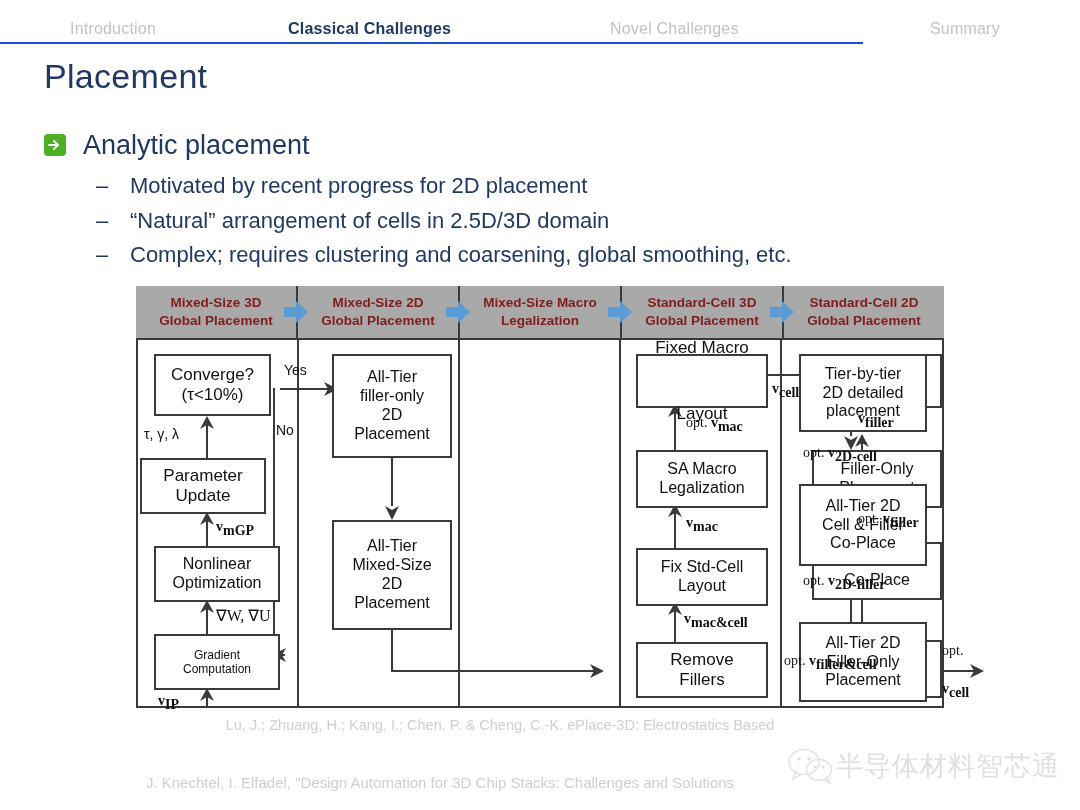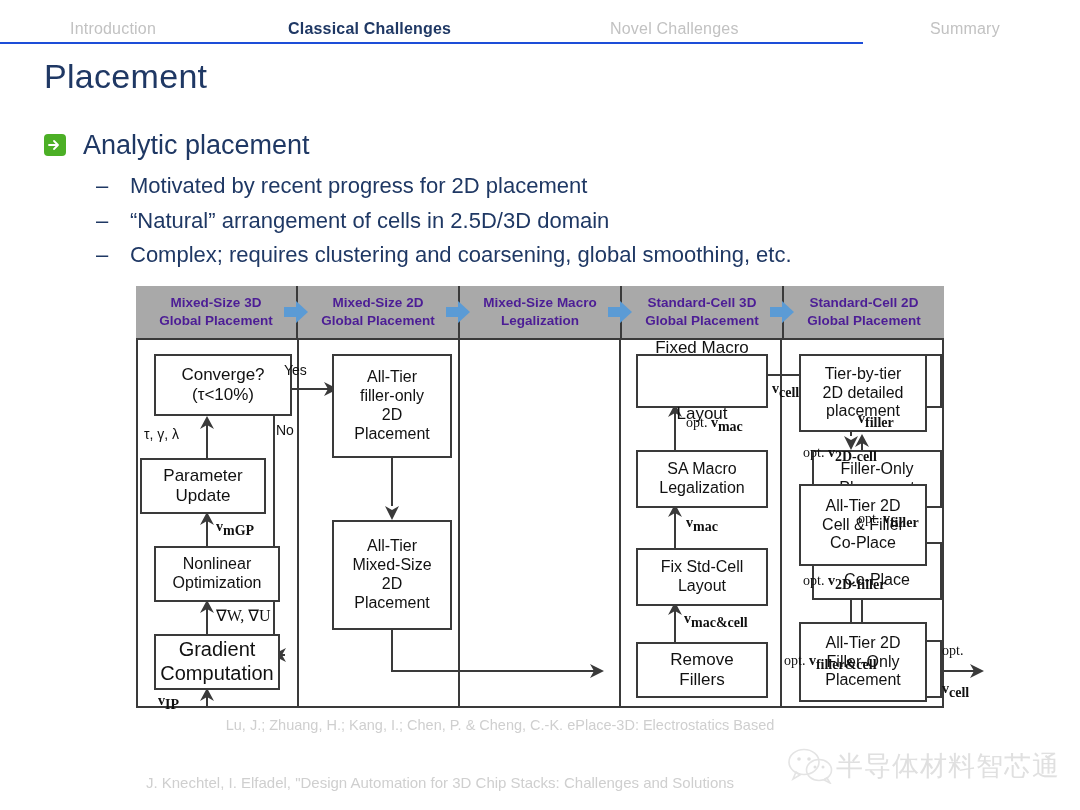--- a/index.html
+++ b/index.html
@@ -65,21 +65,21 @@
     border:2px solid #3a3a3a; background:#fff;
   }
   #flow-header {
     position:absolute; left:0; top:0; width:808px; height:54px;
     background:#a9a9a9; border-bottom:2px solid #3a3a3a;
     display:flex;
   }
   .hdr-cell {
     position:relative; flex:1 1 0; height:100%;
     display:flex; flex-direction:column; align-items:center; justify-content:center;
-    font-size:13.5px; font-weight:700; color:#4c1d95; line-height:1.32;
+    font-size:13.5px; font-weight:700; color:#7f1d1d; line-height:1.32;
     border-right:2px solid #3a3a3a; text-align:center; padding:0 3px;
   }
   .hdr-cell:last-child { border-right:none; }
   .hdr-arrow {
     position:absolute; right:-12px; top:50%; transform:translateY(-50%);
     width:24px; height:22px; z-index:5;
   }
 
   #flow-body { position:absolute; left:0; top:54px; width:808px; height:366px; }
   .col-sep { position:absolute; top:0; width:0; border-left:2px solid #3a3a3a; height:366px; }
@@ -199,33 +199,33 @@
       </div>
     </div>
 
     <div id="flow-body">
 
       <div class="col-sep" style="left:161px"></div>
       <div class="col-sep" style="left:322px"></div>
       <div class="col-sep" style="left:483px"></div>
       <div class="col-sep" style="left:644px"></div>
 
-      <div class="node" style="left:18px; top:14px; width:138px; height:62px;">
+      <div class="node" style="left:18px; top:14px; width:117px; height:62px;">
         <span class="ln">Converge?</span>
         <span class="ln">(τ&lt;10%)</span>
       </div>
       <div class="node" style="left:4px; top:118px; width:126px; height:56px;">
         <span class="ln">Parameter</span>
         <span class="ln">Update</span>
       </div>
       <div class="node" style="left:18px; top:206px; width:126px; height:56px; font-size:16px;">
         <span class="ln">Nonlinear</span>
         <span class="ln">Optimization</span>
       </div>
-      <div class="node" style="left:18px; top:294px; width:126px; height:56px; font-size:20px;">
+      <div class="node" style="left:18px; top:294px; width:126px; height:56px; font-size:12px;">
         <span class="ln">Gradient</span>
         <span class="ln">Computation</span>
       </div>
 
       <div class="line vline" style="left:70px; top:78px; height:40px;"></div>
       <svg class="ar" style="left:63px; top:76px; width:16px; height:14px;">
           <path d="M8 0 L15 13 L8 9 L1 13 Z" fill="#3a3a3a"></path>
         </svg>
       <div class="line vline" style="left:70px; top:176px; height:30px;"></div>
       <svg class="ar" style="left:63px; top:172px; width:16px; height:14px;">

